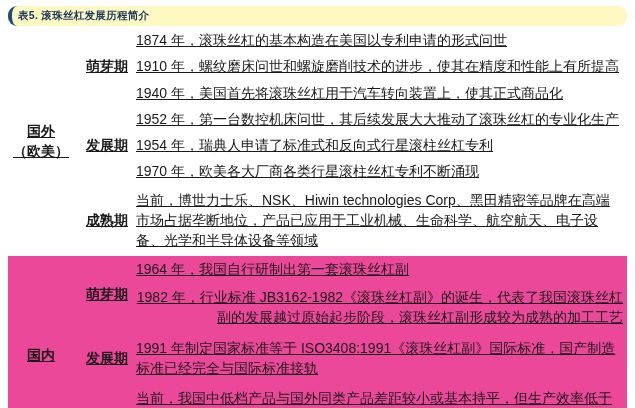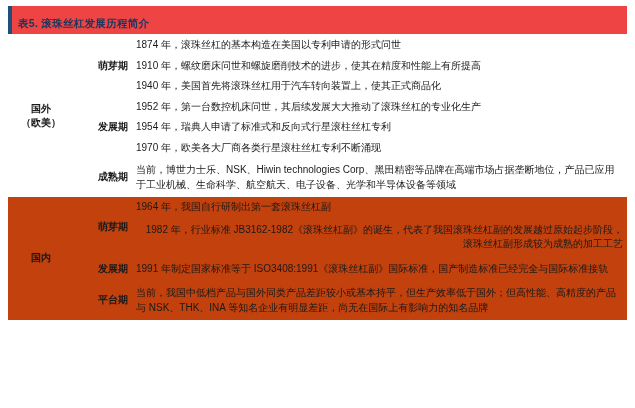--- a/index.html
+++ b/index.html
@@ -10,40 +10,42 @@
     color:#1a1a1a;
     overflow:hidden;
   }
   .sheet{
     width:635px;height:408px;
     box-sizing:border-box;
     padding:6px 8px 4px 8px;
     display:flex;flex-direction:column;
   }
   .title-bar{
-    background:#ef4444;
+    background:#fef9c3;
     border-left:4px solid #1f4e79;
     font-size:10.5px;
     font-weight:bold;
     color:#17365d;
-    padding:11px 6px 3px 6px;
+    padding:3px 6px 3px 6px;
     letter-spacing:.3px;
+    border-radius:9px;
   }
   table.main{
     border-collapse:collapse;
     width:100%;
     table-layout:fixed;
     margin-top:1px;
   }
   table.main td{
     vertical-align:middle;
-    font-size:10px;
+    font-size:14px;
     line-height:1.45;
     padding:3px 4px;
     border:none;
+    text-decoration:underline;
   }
   .hr-top{border-top:1.4px solid #5b5b5b;}
   .rowline{border-bottom:1px solid #bfbfbf;}
   .colgroup{
     width:62px;
     text-align:center;
     font-weight:bold;
     font-size:10px;
     line-height:1.5;
   }
@@ -52,21 +54,21 @@
     text-align:right;
     font-weight:bold;
     font-size:9.5px;
   }
   .coltext{
     text-align:left;
     font-size:9px;
     padding-left:6px;
     padding-right:6px;
   }
-  .shade{background:#c2410c;margin-top:12px;}
+  .shade{background:#ec4899;margin-top:12px;}
   .footer{
     margin-top:4px;
     font-size:7.3px;
     line-height:1.6;
     color:#3a3a3a;
     border-top:1.2px solid #5b5b5b;
     padding-top:3px;
   }
 </style>
 </head>

